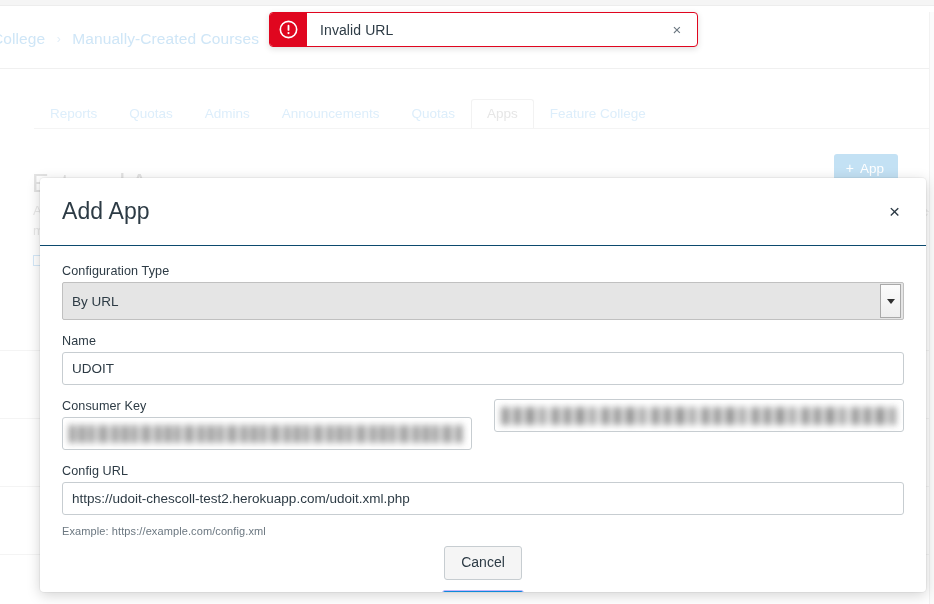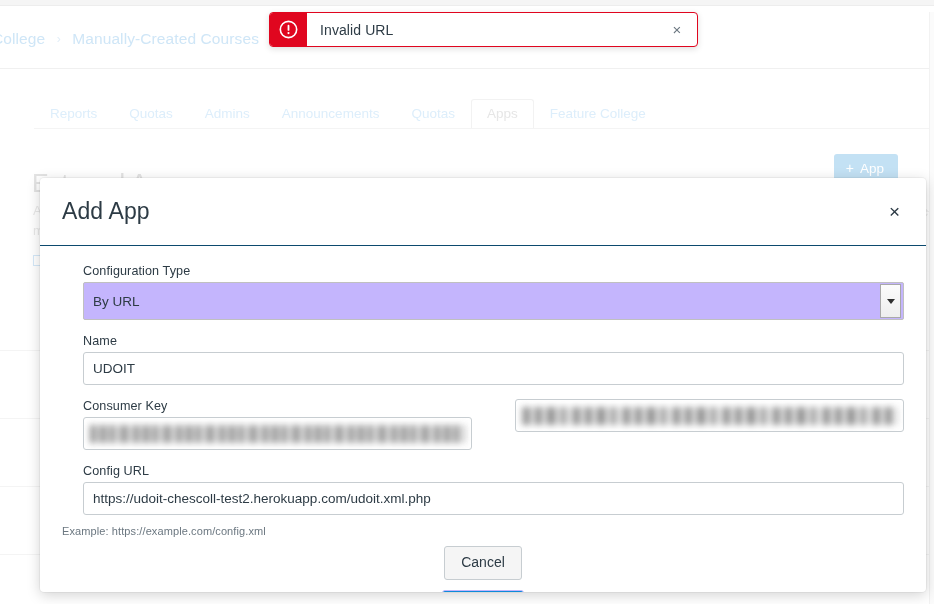--- a/index.html
+++ b/index.html
@@ -260,21 +260,21 @@
     font-size: 19px;
     color: #2d3b45;
     line-height: 1;
     padding: 4px 2px;
   }
 
   .modal-body {
     padding: 18px 22px 0 22px;
   }
 
-  .field { margin-bottom: 14px; margin-left: 21px; }
+  .field { margin-bottom: 14px; }
   .field-label {
     display: block;
     font-size: 12.6px;
     color: #2d3b45;
     margin-bottom: 4px;
     letter-spacing: .1px;
   }
 
   .txt {
     width: 100%;
@@ -289,21 +289,21 @@
     outline: none;
   }
 
   
   .select-wrap {
     position: relative;
     width: 100%;
     height: 38px;
     border: 1px solid #c0c0c0;
     border-radius: 2px;
-    background: #c4b5fd;
+    background: #e5e5e5;
     display: flex;
     align-items: center;
   }
   .select-value {
     flex: 1 1 auto;
     padding-left: 9px;
     font-size: 13.5px;
     color: #2d3b45;
   }
   .select-arrow-btn {

